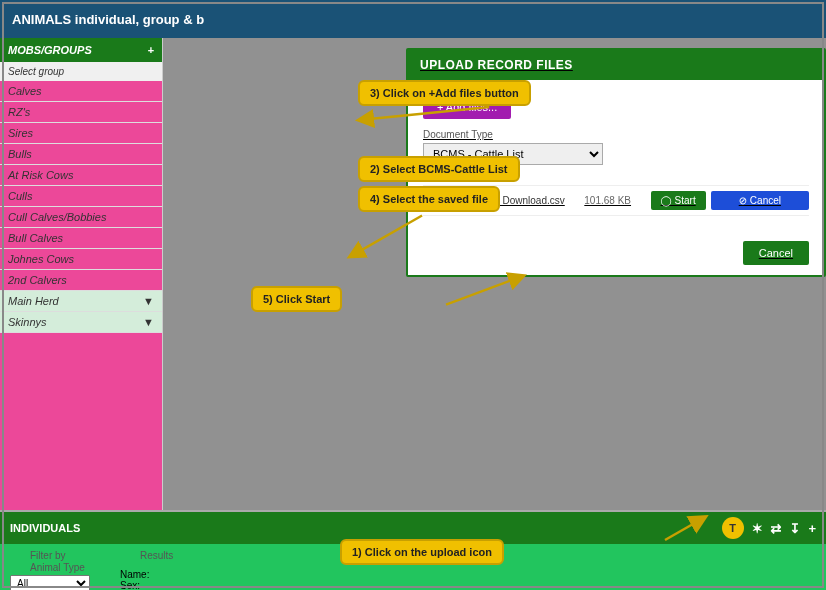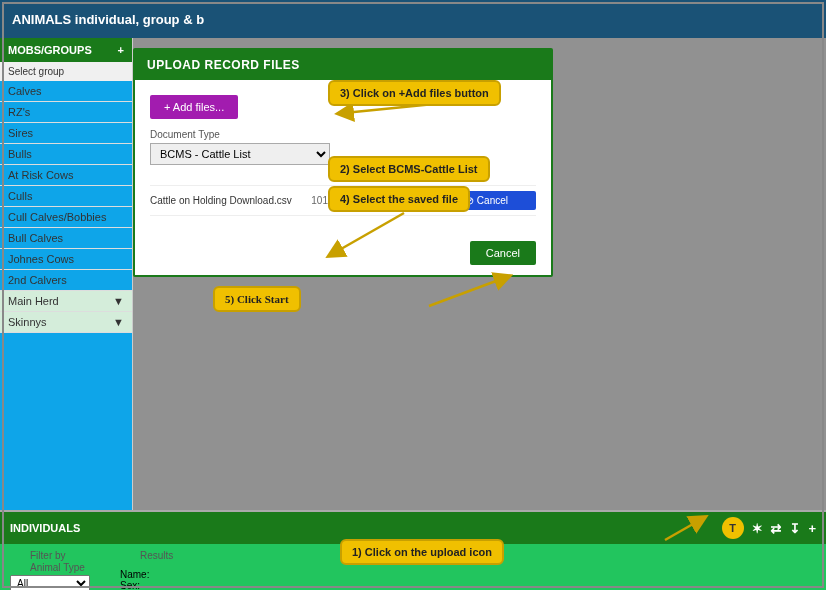--- a/index.html
+++ b/index.html
@@ -26,23 +26,24 @@
     }
 
     
     .main-layout {
       display: flex;
       height: calc(590px - 38px - 80px);
     }
 
     
     .sidebar {
-      width: 133px;
-      background: #0ea5e9;
+      width: 163px;
+      background: #ec4899;
       border-right: 1px solid #ccc;
+      font-style: italic;
     }
 
     .sidebar-header {
       background: #1a7a1a;
       color: white;
       font-size: 11px;
       font-weight: bold;
       padding: 6px 8px;
       display: flex;
       justify-content: space-between;
@@ -143,22 +144,23 @@
       width: 80px;
     }
 
     
     .modal-overlay {
       position: absolute;
       top: 0; left: 0; right: 0; bottom: 0;
       background: rgba(0,0,0,0.3);
       display: flex;
       align-items: flex-start;
-      justify-content: flex-start;
+      justify-content: flex-end;
       padding-top: 10px;
+      text-decoration: underline;
     }
 
     .modal {
       background: white;
       width: 420px;
       border: 2px solid #1a7a1a;
       border-radius: 2px;
       overflow: hidden;
     }
 
@@ -396,21 +398,21 @@
       </div>
 
       <div class="callout" style="top: 118px; left: 195px; font-size:11px;">
         <span>2) Select BCMS-Cattle List</span>
       </div>
 
       <div class="callout" style="top: 148px; left: 195px; font-size:11px;">
         <span>4) Select the saved file</span>
       </div>
 
-      <div class="callout" style="top: 248px; left: 80px; font-size:11px;font-family:Liberation Serif, serif;">
+      <div class="callout" style="top: 248px; left: 88px; font-size:11px;">
         <span>5) Click Start</span>
       </div>
 
     </div>
   </div>
 
   <div class="bottom-panel">
     <div class="bottom-panel-header">
       <span>INDIVIDUALS</span>
       <div class="bottom-panel-header-right">

